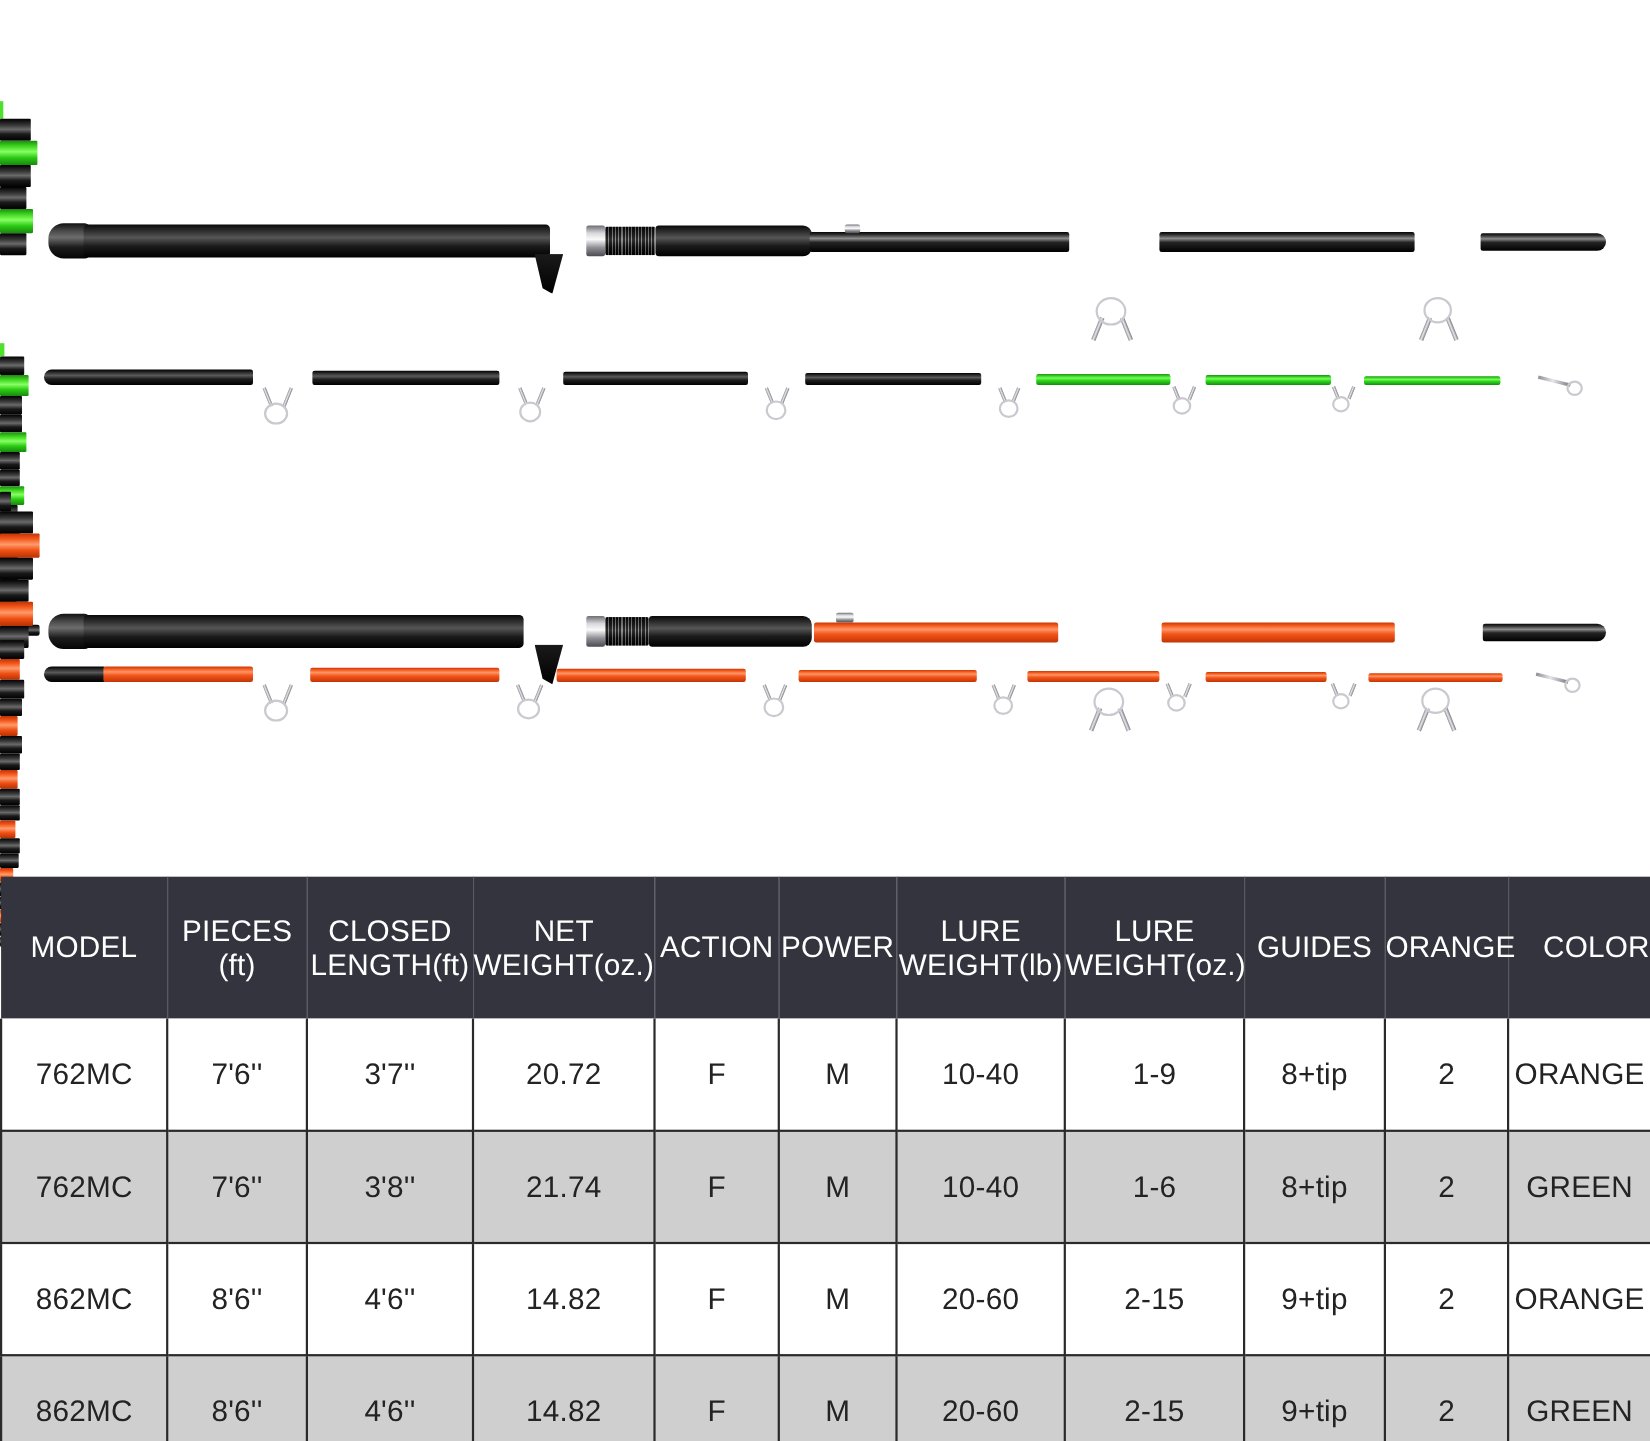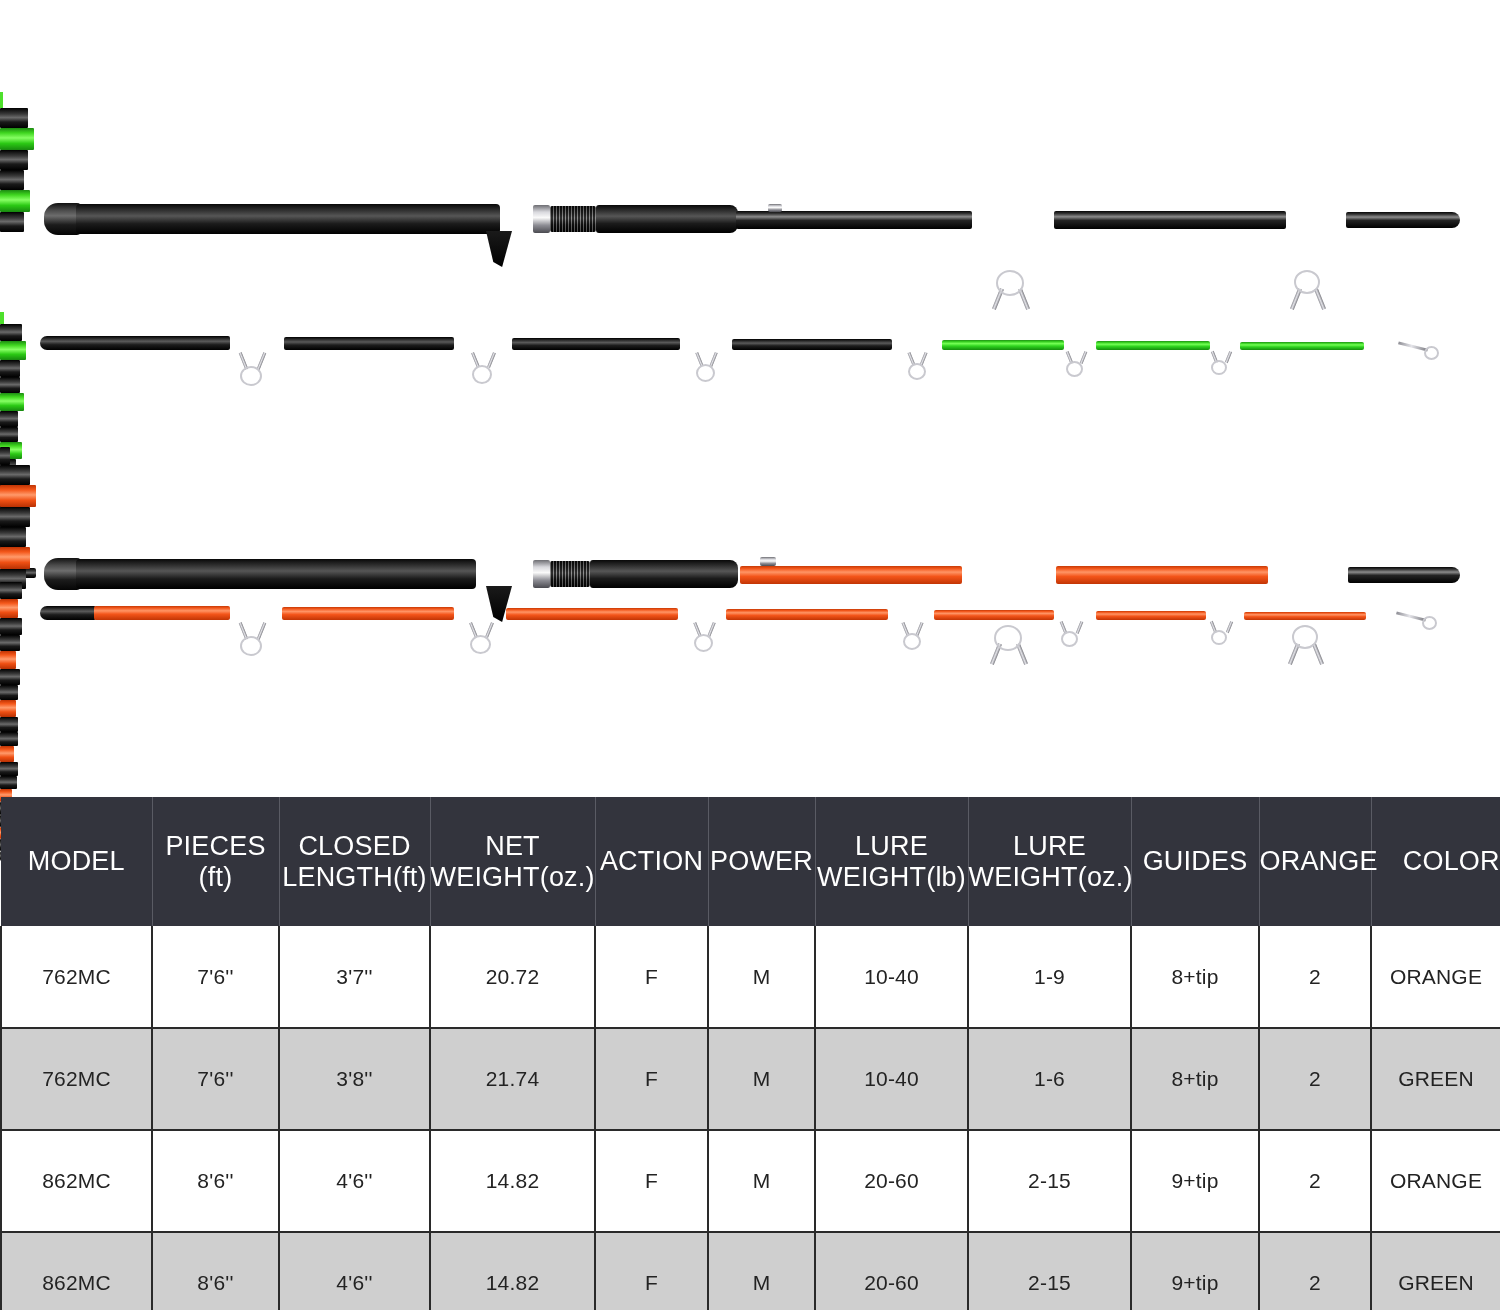--- a/index.html
+++ b/index.html
@@ -133,21 +133,21 @@
     height:129px;
     font-size:27px;
     line-height:1.12;
     font-weight:400;
     border-right:1px solid #5a5b64;
     letter-spacing:.2px;
   }
   .spec-table thead th:last-child { border-right:none;padding-left:30px; }
   .spec-table tbody td {
     height:102px;
-    font-size:21px;
+    font-size:27px;
     border-right:2px solid #2a2a2a;
     border-bottom:2px solid #2a2a2a;
     letter-spacing:.2px;
   }
   .spec-table tbody tr td:first-child { border-left:2px solid #2a2a2a; }
   .spec-table tbody td:last-child { border-right:2px solid #2a2a2a; }
   .row-white td { background:#ffffff; }
   .row-gray  td { background:#cfcfcf; }
   .hdr-line2 { display:block; }
 </style>

